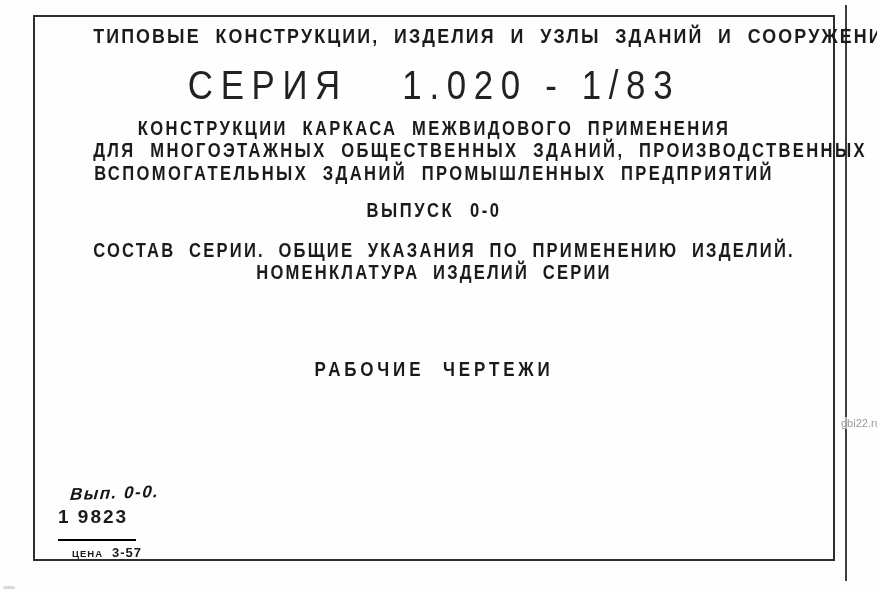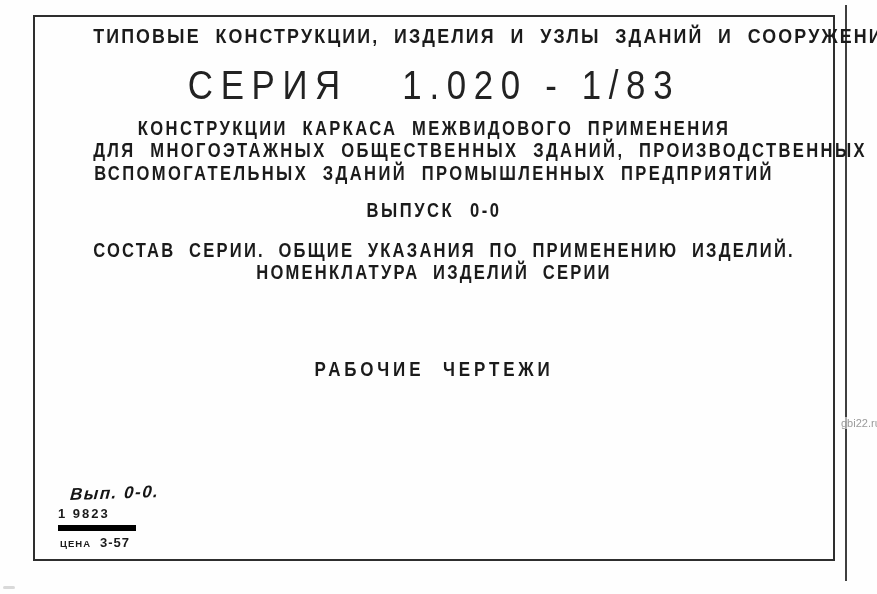--- a/index.html
+++ b/index.html
@@ -72,30 +72,30 @@
     font-weight:700;
     letter-spacing:1.5px;
     transform:rotate(-2deg) skewX(-6deg);
     white-space:nowrap;
     color:#151515;
   }
   .stamp-num{
     margin-top:3px;
     margin-left:2px;
     width:78px;
-    font-size:13px;
+    font-size:19px;
     font-weight:700;
     letter-spacing:2px;
-    border-bottom:6px solid #000000;
-    padding-bottom:4px;
+    border-bottom:2px solid #000000;
+    padding-bottom:11px;
     white-space:nowrap;
   }
   .stamp-price{
     margin-top:2px;
-    margin-left:4px;
+    margin-left:16px;
     white-space:nowrap;
   }
   .price-label{
     font-size:9.5px;font-weight:700;letter-spacing:1px;
   }
   .price-value{
     font-size:13px;font-weight:700;letter-spacing:1px;margin-left:9px;
   }
   .watermark{
     position:absolute;

